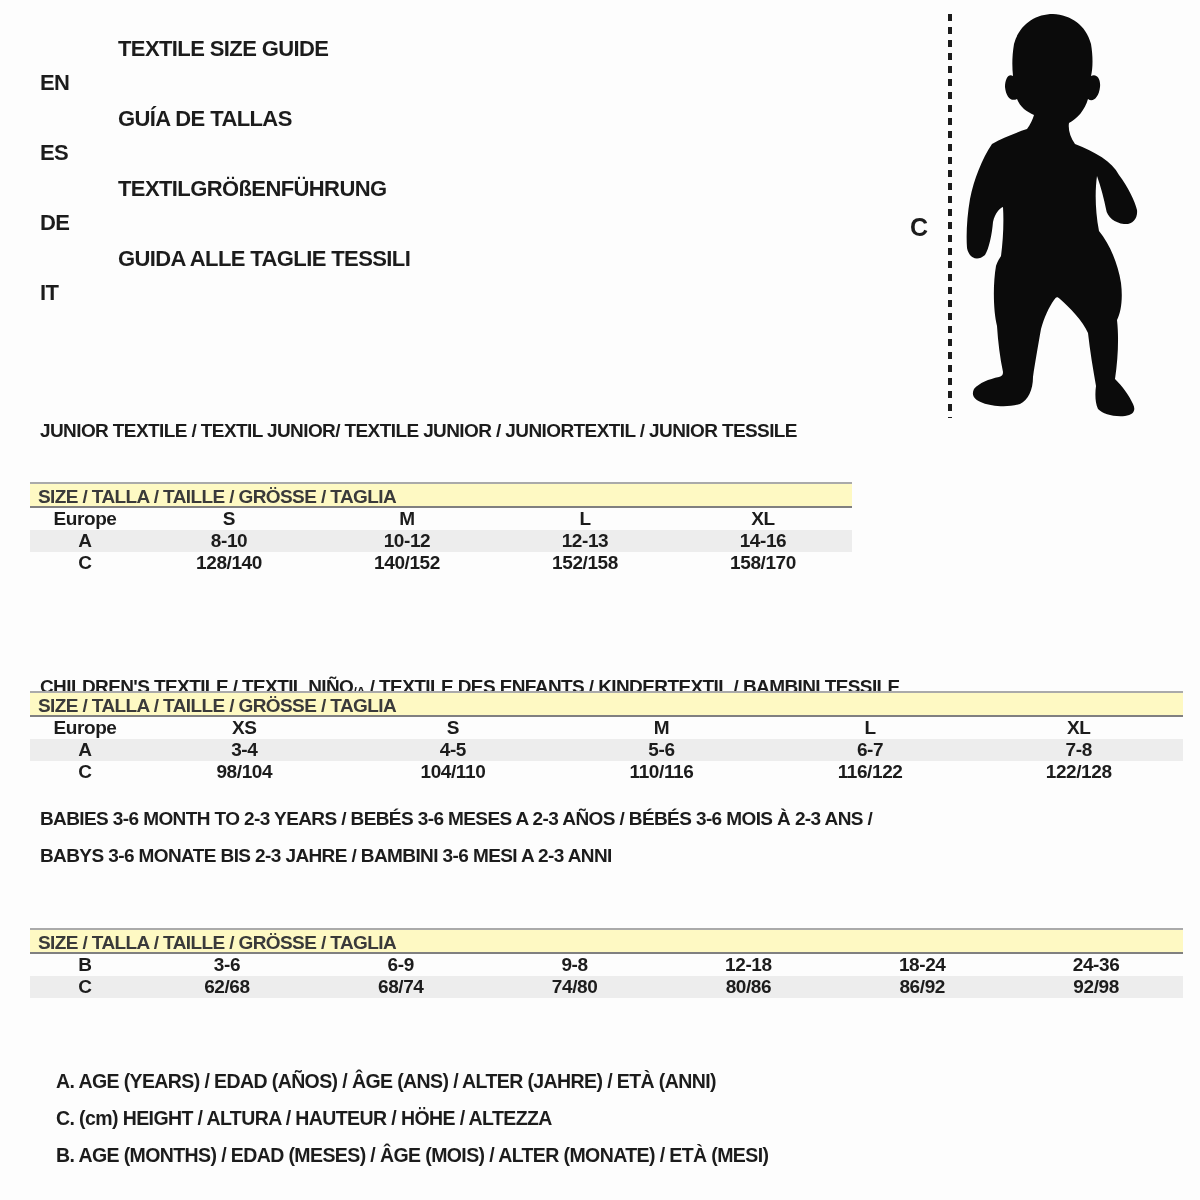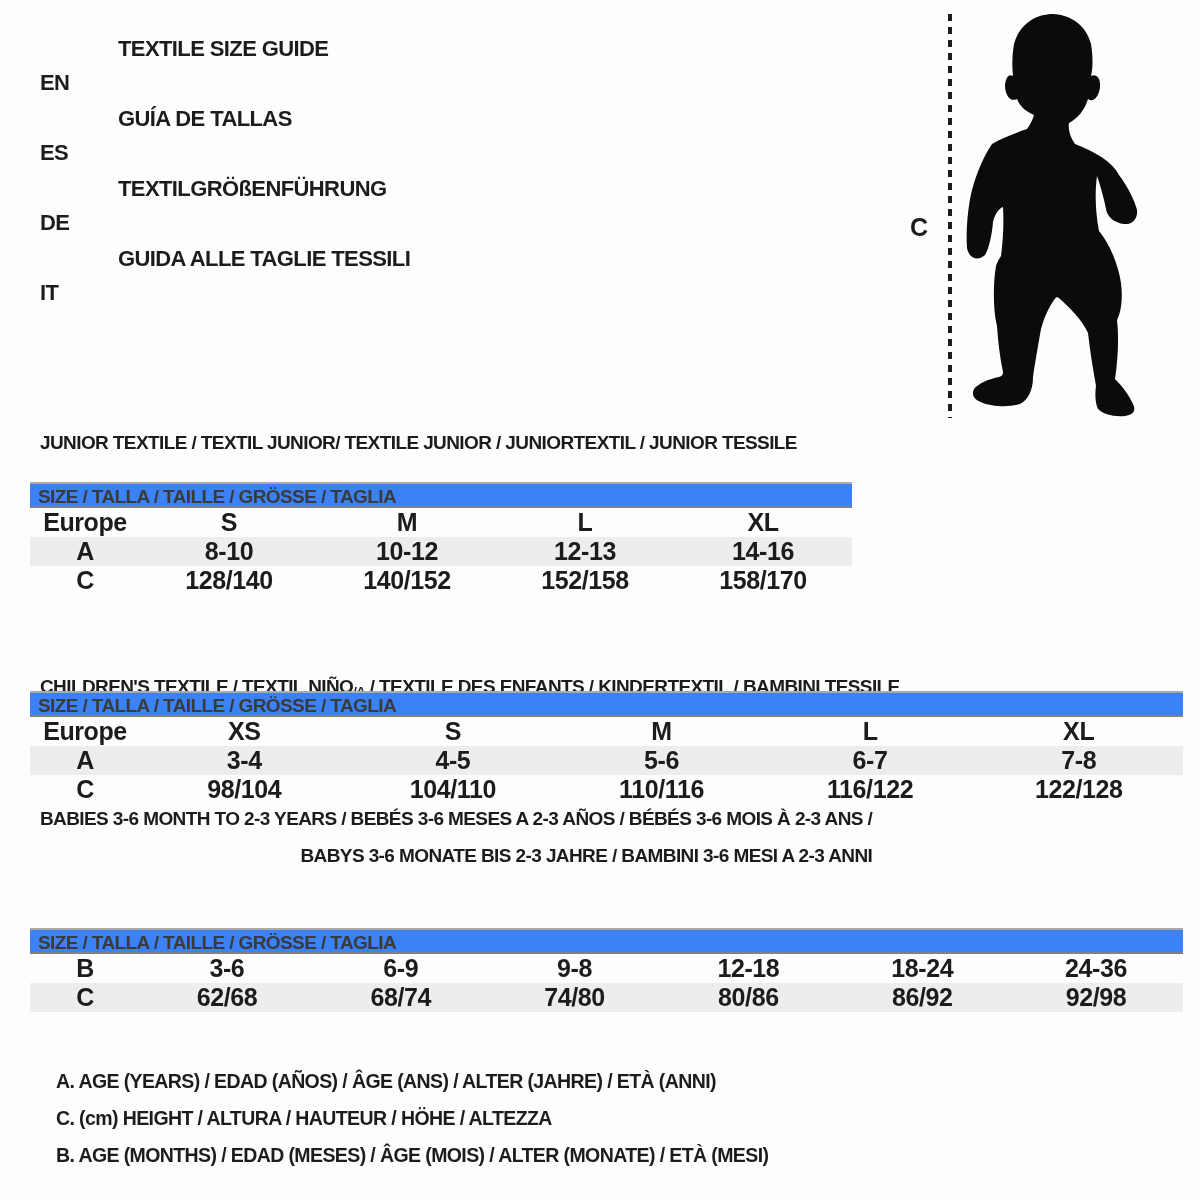--- a/index.html
+++ b/index.html
@@ -25,33 +25,33 @@
     background:repeating-linear-gradient(to bottom,#1c1c1c 0 7px,transparent 7px 13px);
   }
   .measure-label{left:910px;top:213px;font-size:25px;letter-spacing:-0.5px;}
   .silhouette{left:957px;top:12px;}
 
   
   .section-title{font-size:19px;line-height:22px;letter-spacing:-0.6px;white-space:nowrap;}
   .title-sub{font-size:13px;vertical-align:-3px;}
   .table-wrap{left:30px;}
   .size-bar{
-    background:#3b82f6;
+    background:#fef9c3;
     border-top:2px solid #aaaaaa;
     border-bottom:2px solid #808080;
     height:26px;line-height:26px;
     padding-left:8px;
     font-size:19px;letter-spacing:-0.6px;
     color:#3a3a3a;
     box-sizing:border-box;
   }
   table.size-table{border-collapse:collapse;table-layout:fixed;width:100%;}
   table.size-table td{
     height:19px;padding:0;
-    font-size:25px;letter-spacing:-0.4px;
+    font-size:19px;letter-spacing:-0.4px;
     text-align:center;vertical-align:middle;
     font-weight:bold;
   }
   td.rowlabel{text-align:left;padding-left:9px;font-size:20px;}
   tr.stripe{background:#ededed;}
 
   
   .legend-block{left:56px;top:1063px;}
   .legend-line{font-size:19.5px;line-height:37px;letter-spacing:-0.6px;white-space:nowrap;}
 </style>
@@ -122,21 +122,21 @@
     C17,167 25,147 35,132
     C45,126 58,121 70,117
     C73,113 76,107 77,103
     C70,100 63,95 60,87
     C54,90 49,85 48,75
     C48,66 52,61 56,64
     C55,55 55,44 57,32
     C62,13 78,2 96,2 Z"></path>
 </svg>
 
-<div class="abs section-title" style="left:40px;top:432px;">JUNIOR TEXTILE / TEXTIL JUNIOR/ TEXTILE JUNIOR / JUNIORTEXTIL / JUNIOR TESSILE</div>
+<div class="abs section-title" style="left:40px;top:420px;">JUNIOR TEXTILE / TEXTIL JUNIOR/ TEXTILE JUNIOR / JUNIORTEXTIL / JUNIOR TESSILE</div>
 <div class="abs table-wrap" style="top:482px;width:822px;">
   <div class="size-bar">SIZE / TALLA / TAILLE / GRÖSSE / TAGLIA</div>
   <table class="size-table">
     <colgroup>
         <col style="width:110px">
         <col>
         <col>
         <col>
         <col>
       </colgroup>
@@ -204,21 +204,21 @@
       <td>110/116</td>
       <td>116/122</td>
       <td>122/128</td>
     </tr>
   </tbody>
     </table>
 </div>
 
 <div class="abs" style="left:40px;top:800px;">
   <div class="section-title" style="line-height:37px;">BABIES 3-6 MONTH TO 2-3 YEARS / BEBÉS 3-6 MESES A 2-3 AÑOS / BÉBÉS 3-6 MOIS À 2-3 ANS /</div>
-  <div class="section-title" style="line-height:37px;text-align:right;">BABYS 3-6 MONATE BIS 2-3 JAHRE / BAMBINI 3-6 MESI A 2-3 ANNI</div>
+  <div class="section-title" style="line-height:37px;">BABYS 3-6 MONATE BIS 2-3 JAHRE / BAMBINI 3-6 MESI A 2-3 ANNI</div>
 </div>
 <div class="abs table-wrap" style="top:928px;width:1153px;">
   <div class="size-bar">SIZE / TALLA / TAILLE / GRÖSSE / TAGLIA</div>
   <table class="size-table">
     <colgroup>
         <col style="width:110px">
         <col>
         <col>
         <col>
         <col>

